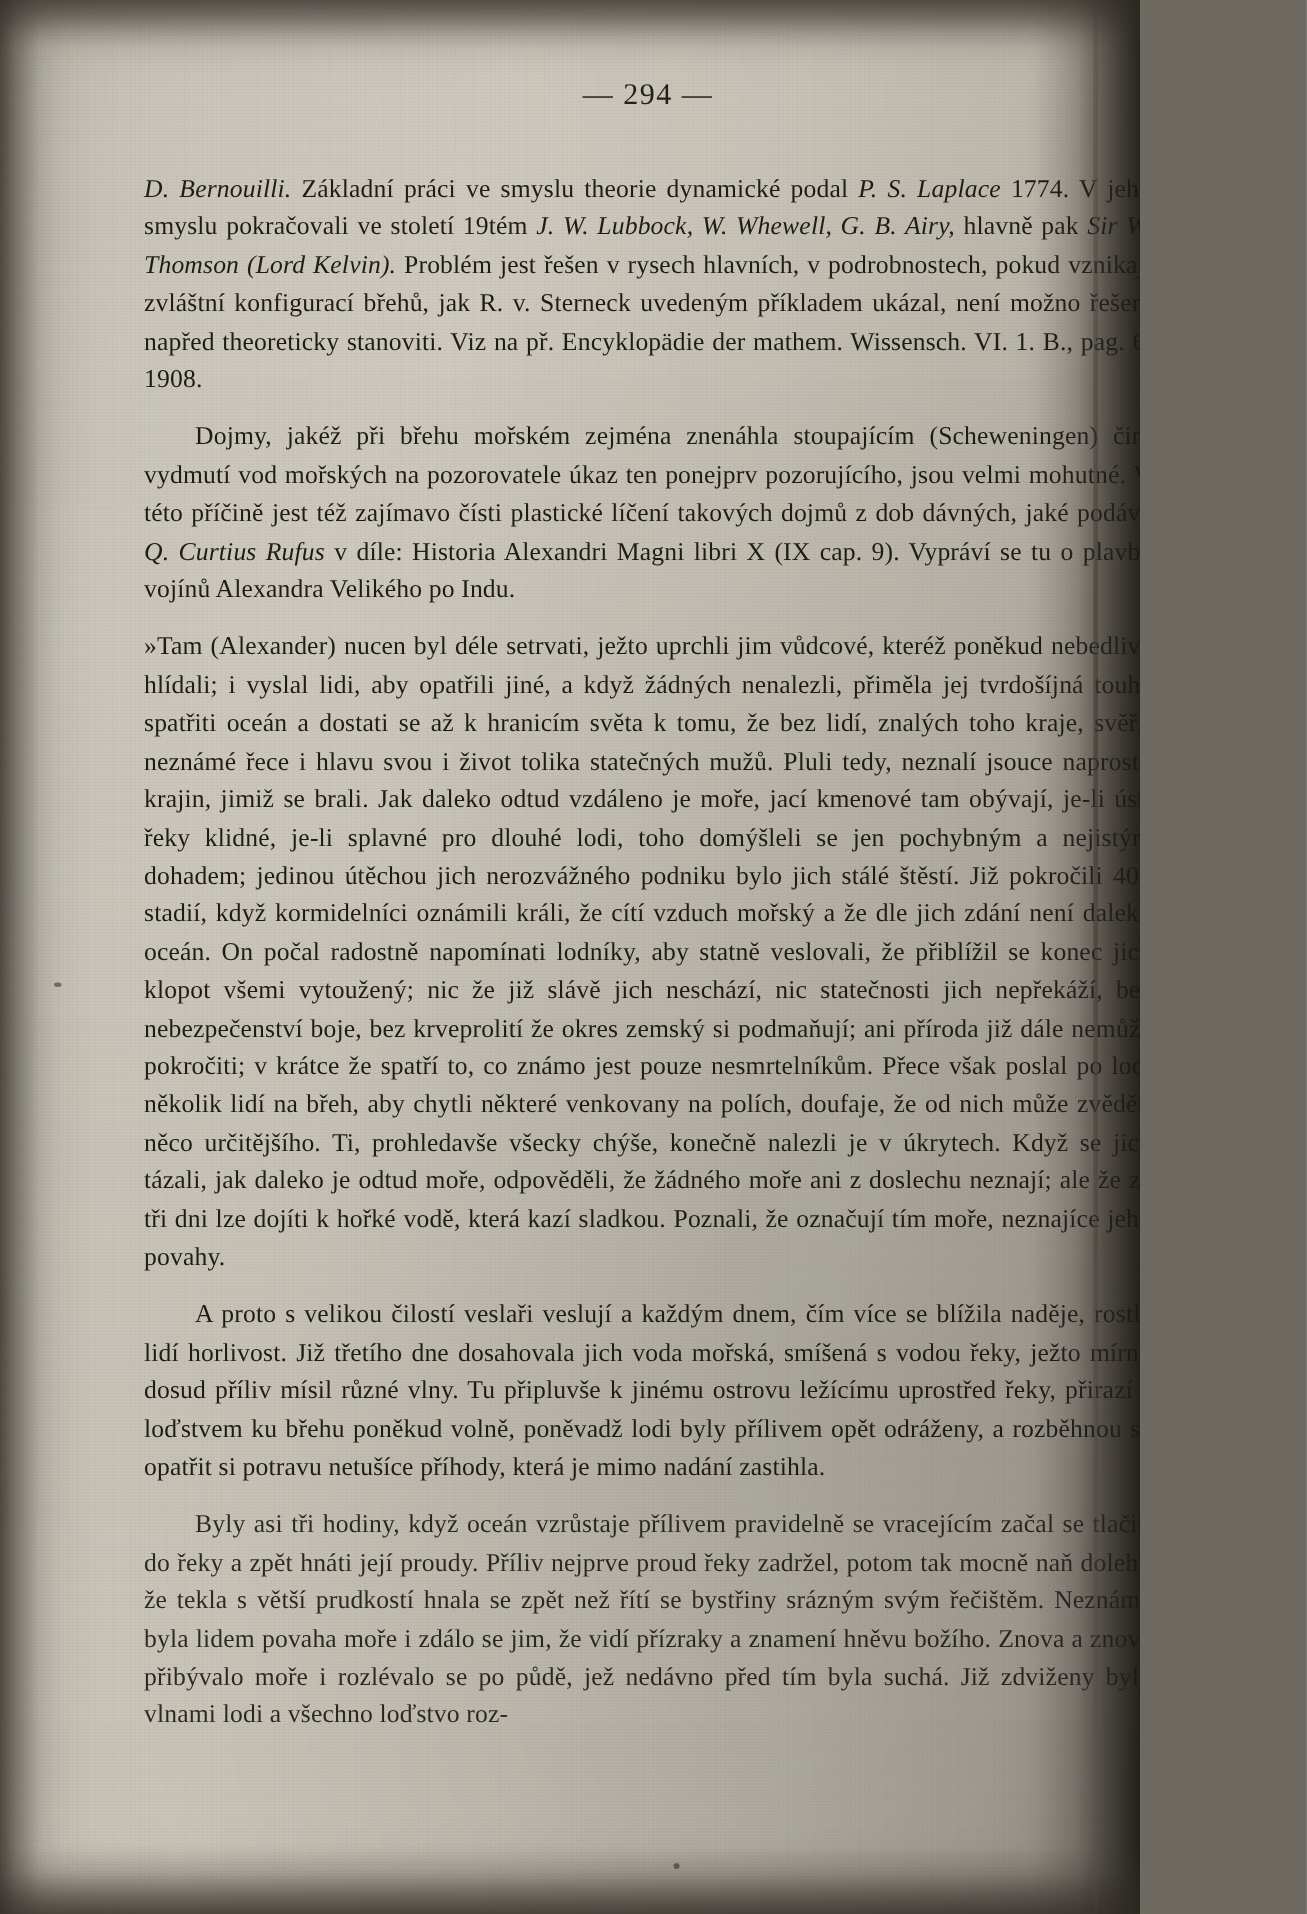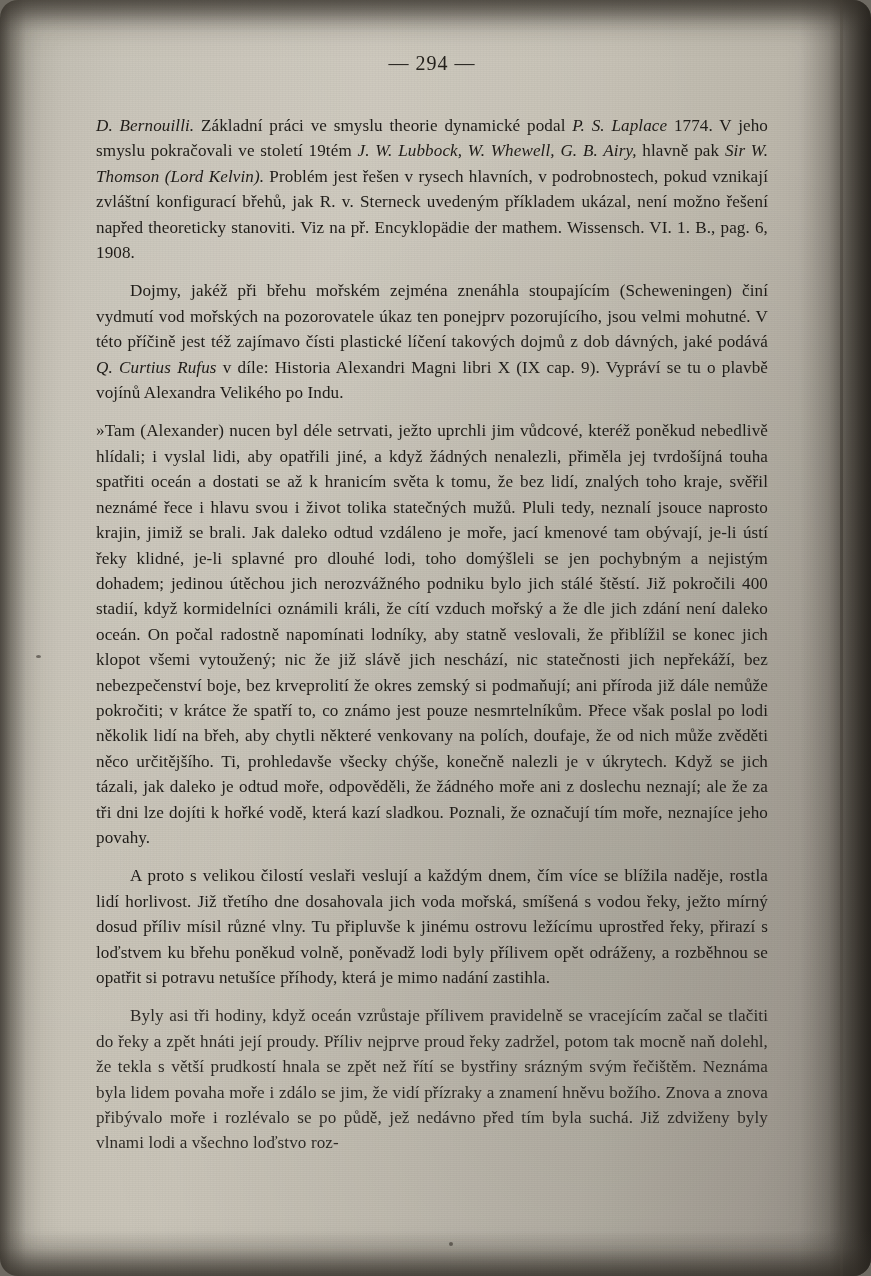--- a/index.html
+++ b/index.html
@@ -9,28 +9,27 @@
   }
   body {
     width: 871px;
     height: 1276px;
     overflow: hidden;
     font-family: "Liberation Serif", serif;
   }
 
   .page {
     position: relative;
-    width: 871px;
+    width: 760px;
     height: 1276px;
     background:
       radial-gradient(ellipse at 18% 22%, rgba(255,255,255,0.10), rgba(255,255,255,0) 58%),
       radial-gradient(ellipse at 72% 72%, rgba(0,0,0,0.10), rgba(0,0,0,0) 62%),
       linear-gradient(100deg, #b9b4a8 0%, #c5c0b4 12%, #cbc6ba 35%, #c6c1b5 55%, #bdb8ac 72%, #aaa49a 88%, #8e8980 100%);
     overflow: hidden;
-    border-radius: 18px;
   }
 
   
   .grain {
     position: absolute;
     inset: 0;
     pointer-events: none;
     background-image:
       repeating-linear-gradient(0deg, rgba(0,0,0,0.035) 0px, rgba(0,0,0,0.035) 1px, rgba(255,255,255,0.02) 1px, rgba(255,255,255,0.02) 2px),
       repeating-linear-gradient(90deg, rgba(0,0,0,0.025) 0px, rgba(0,0,0,0.025) 1px, rgba(255,255,255,0.015) 1px, rgba(255,255,255,0.015) 3px);

